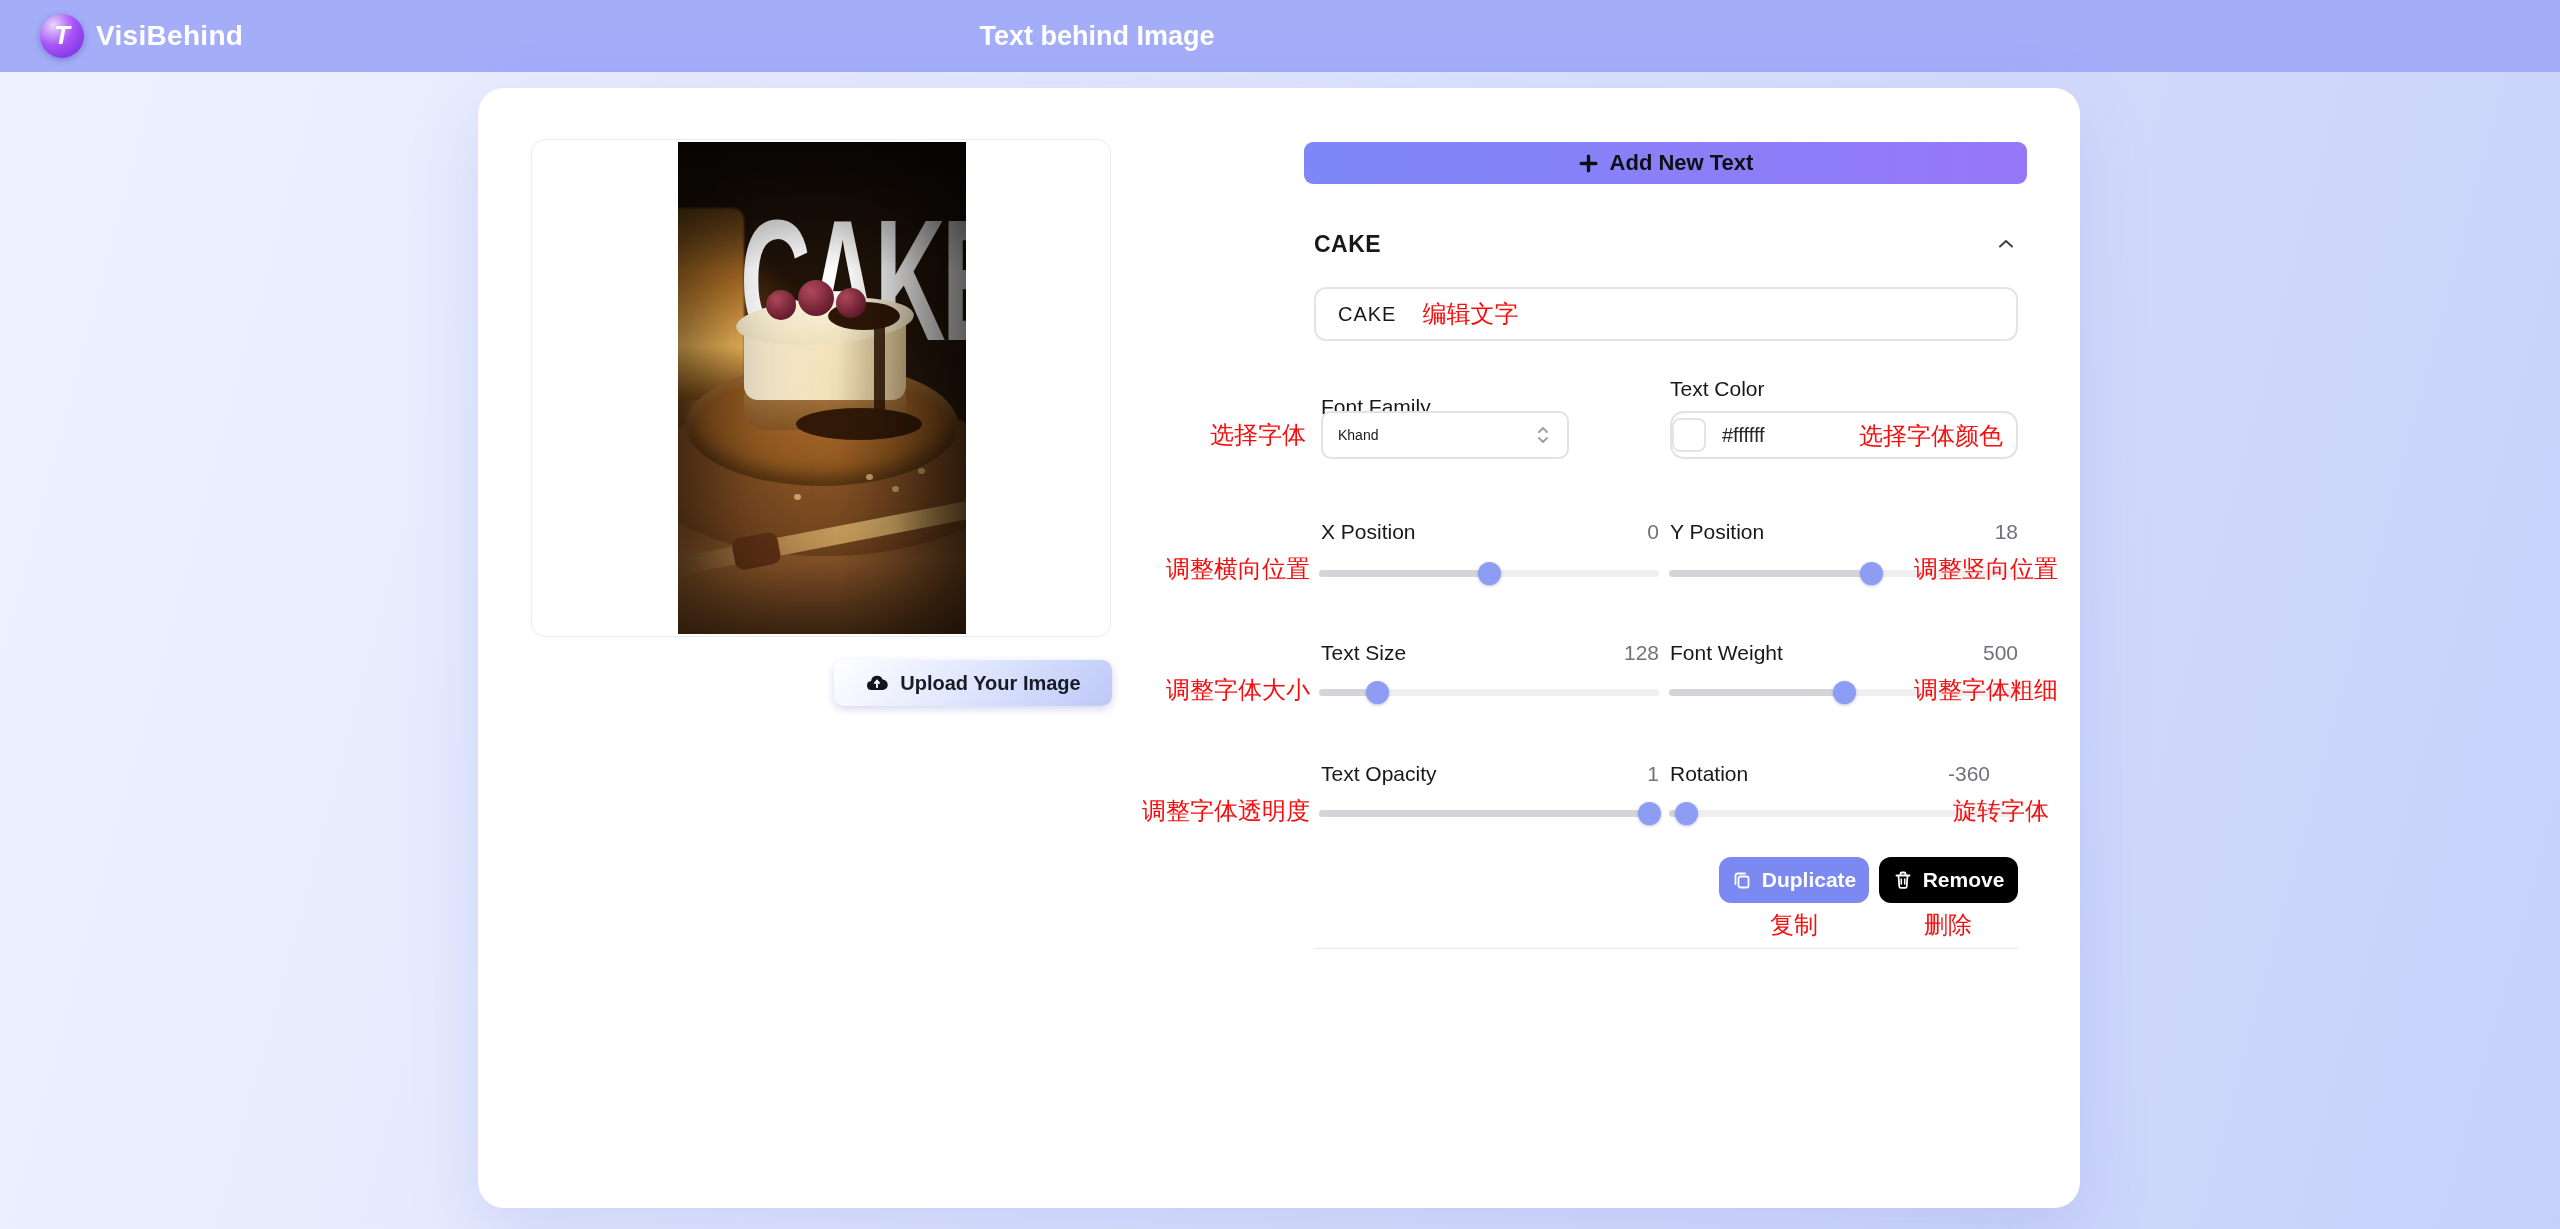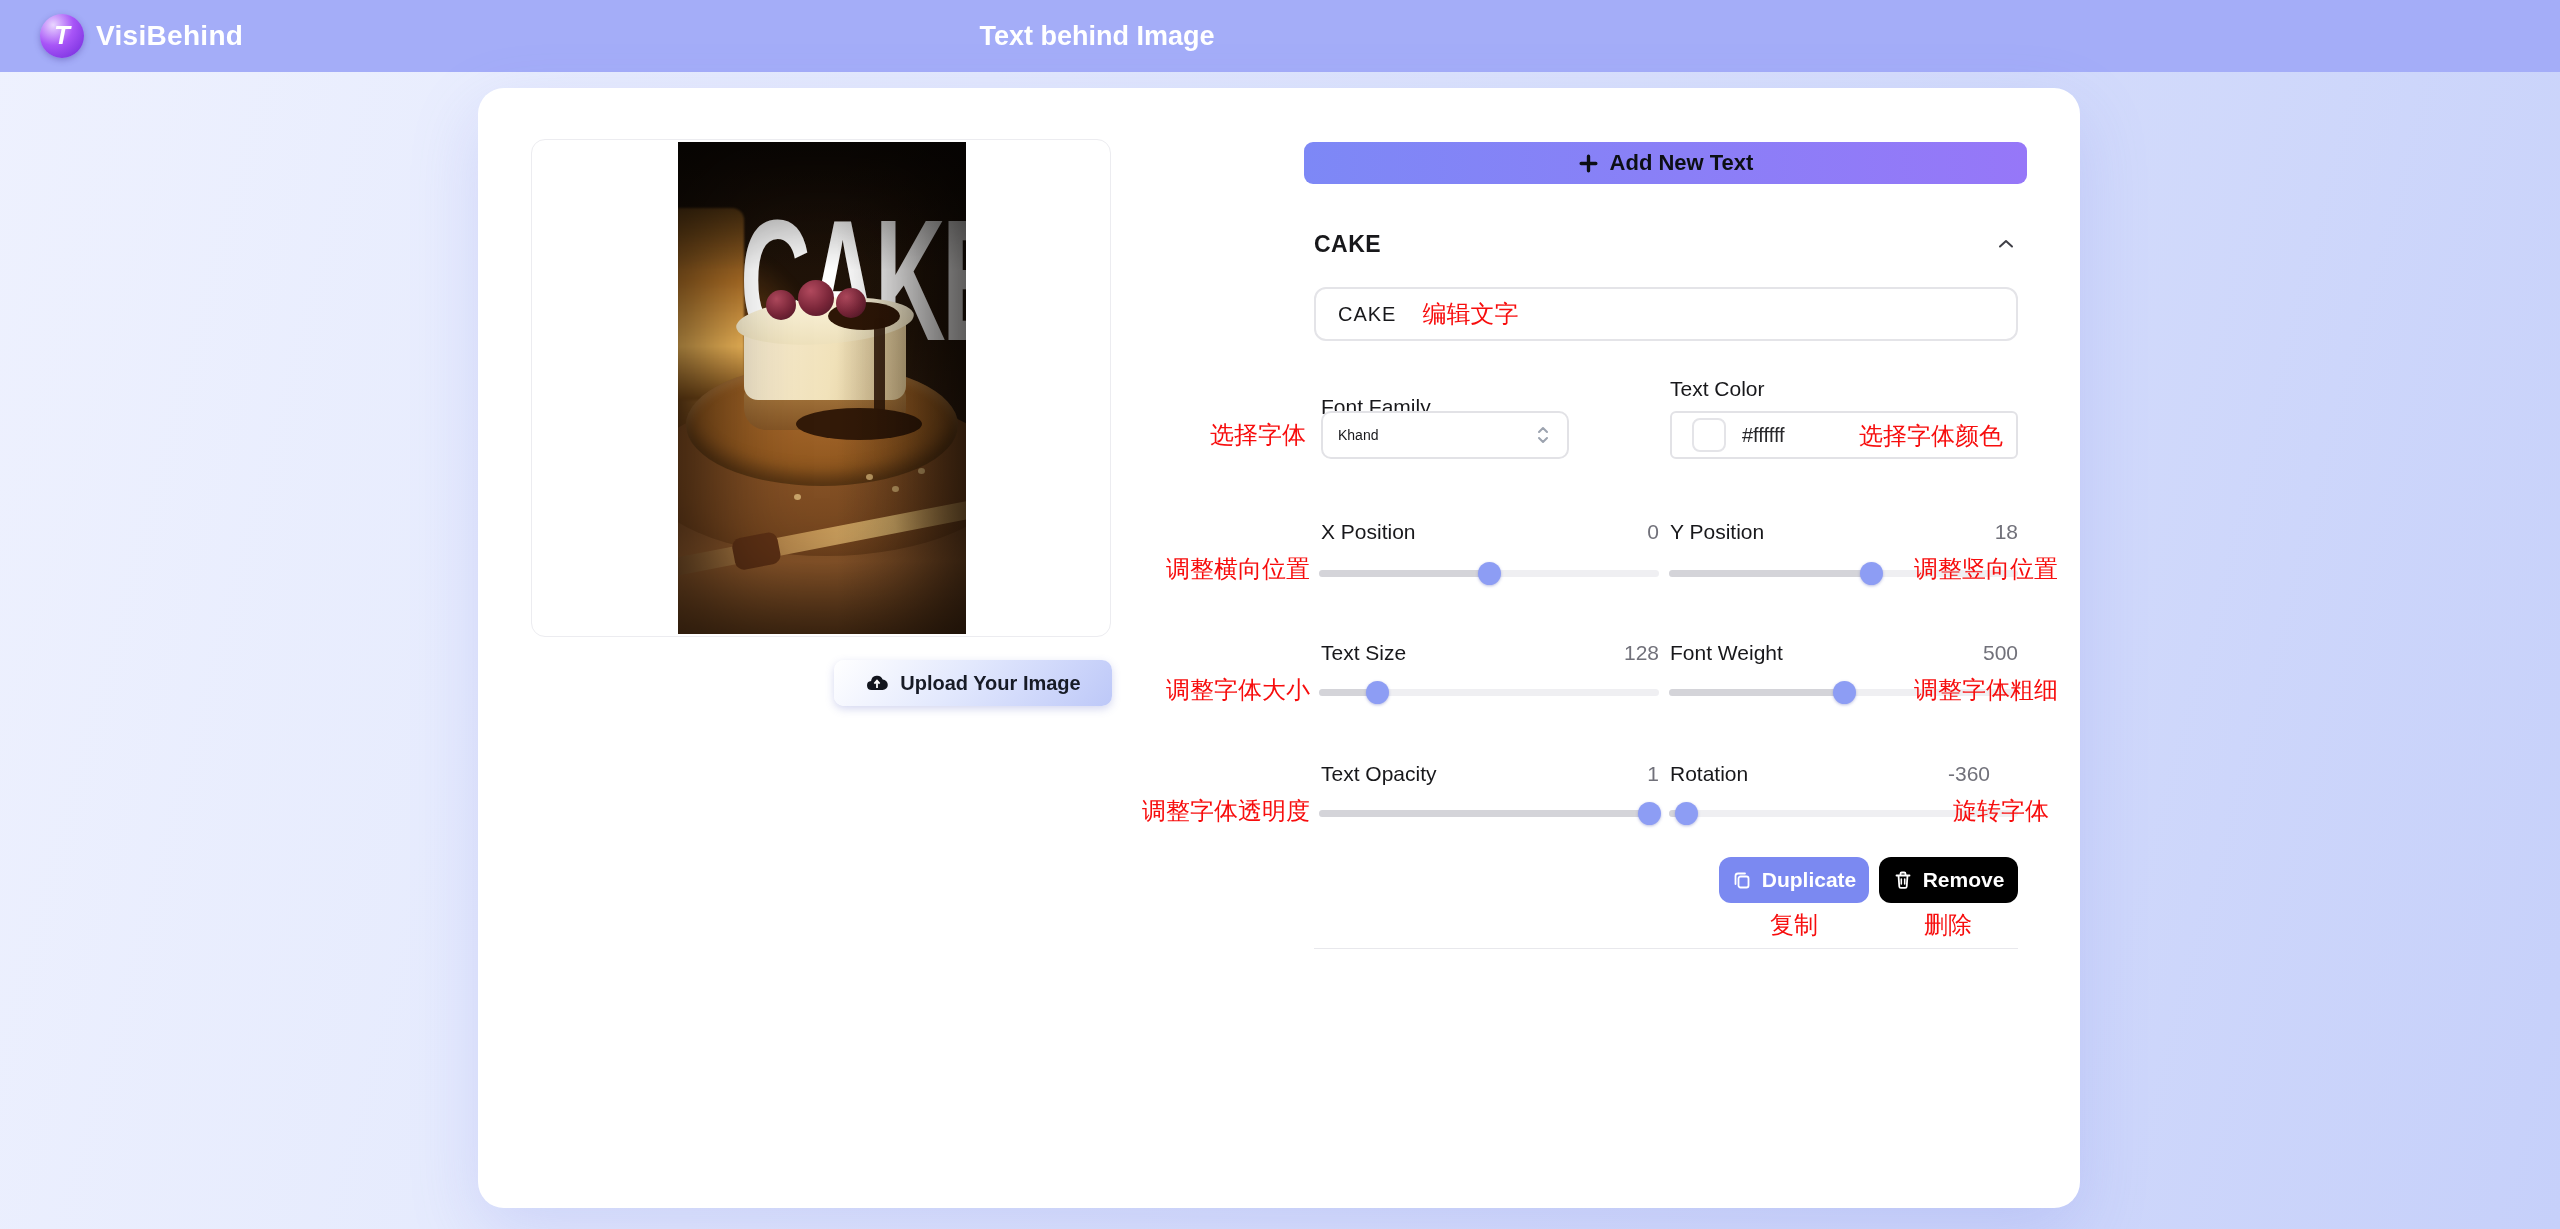--- a/index.html
+++ b/index.html
@@ -99,22 +99,22 @@
     align-items:center; padding-left:22px; }
   .text-input .value { font-size:20px; color:#18181b; letter-spacing:1px; }
   .text-input .ann { position:static; margin-left:26px; }
 
   .field-label { position:absolute; font-size:21px; font-weight:500; color:#18181b; }
   .select { position:absolute; left:843px; top:323px; width:248px; height:48px;
     border:2px solid #e2e2e6; border-radius:10px; background:#fff; display:flex;
     align-items:center; justify-content:space-between; padding:0 16px 0 15px; cursor:pointer; }
   .select .sel-value { font-size:14px; color:#18181b; }
   .color-box { position:absolute; left:1192px; top:323px; width:348px; height:48px;
-    border:2px solid #e2e2e6; border-radius:6px; background:#fff; display:flex;
-    align-items:center; padding-left:20px; }
+    border:2px solid #e2e2e6; border-radius:14px; background:#fff; display:flex;
+    align-items:center; }
   .swatch { width:34px; height:34px; border-radius:8px; border:2px solid #e4e4e8; background:#fff;
     cursor:pointer; }
   .hex { font-size:20px; color:#27272a; margin-left:16px; }
   .color-box .ann { position:absolute; right:13px; top:8px; }
 
   .s-label { position:absolute; font-size:21px; font-weight:500; color:#18181b; }
   .s-val { position:absolute; font-size:21px; color:#71717a; width:140px; text-align:right; }
   .s-val.clip { width:44px; overflow:hidden; text-align:left; }
   .slider { position:absolute; height:23px; cursor:pointer; }
   .slider .track { position:absolute; left:0; right:0; top:8px; height:7px; border-radius:4px;

